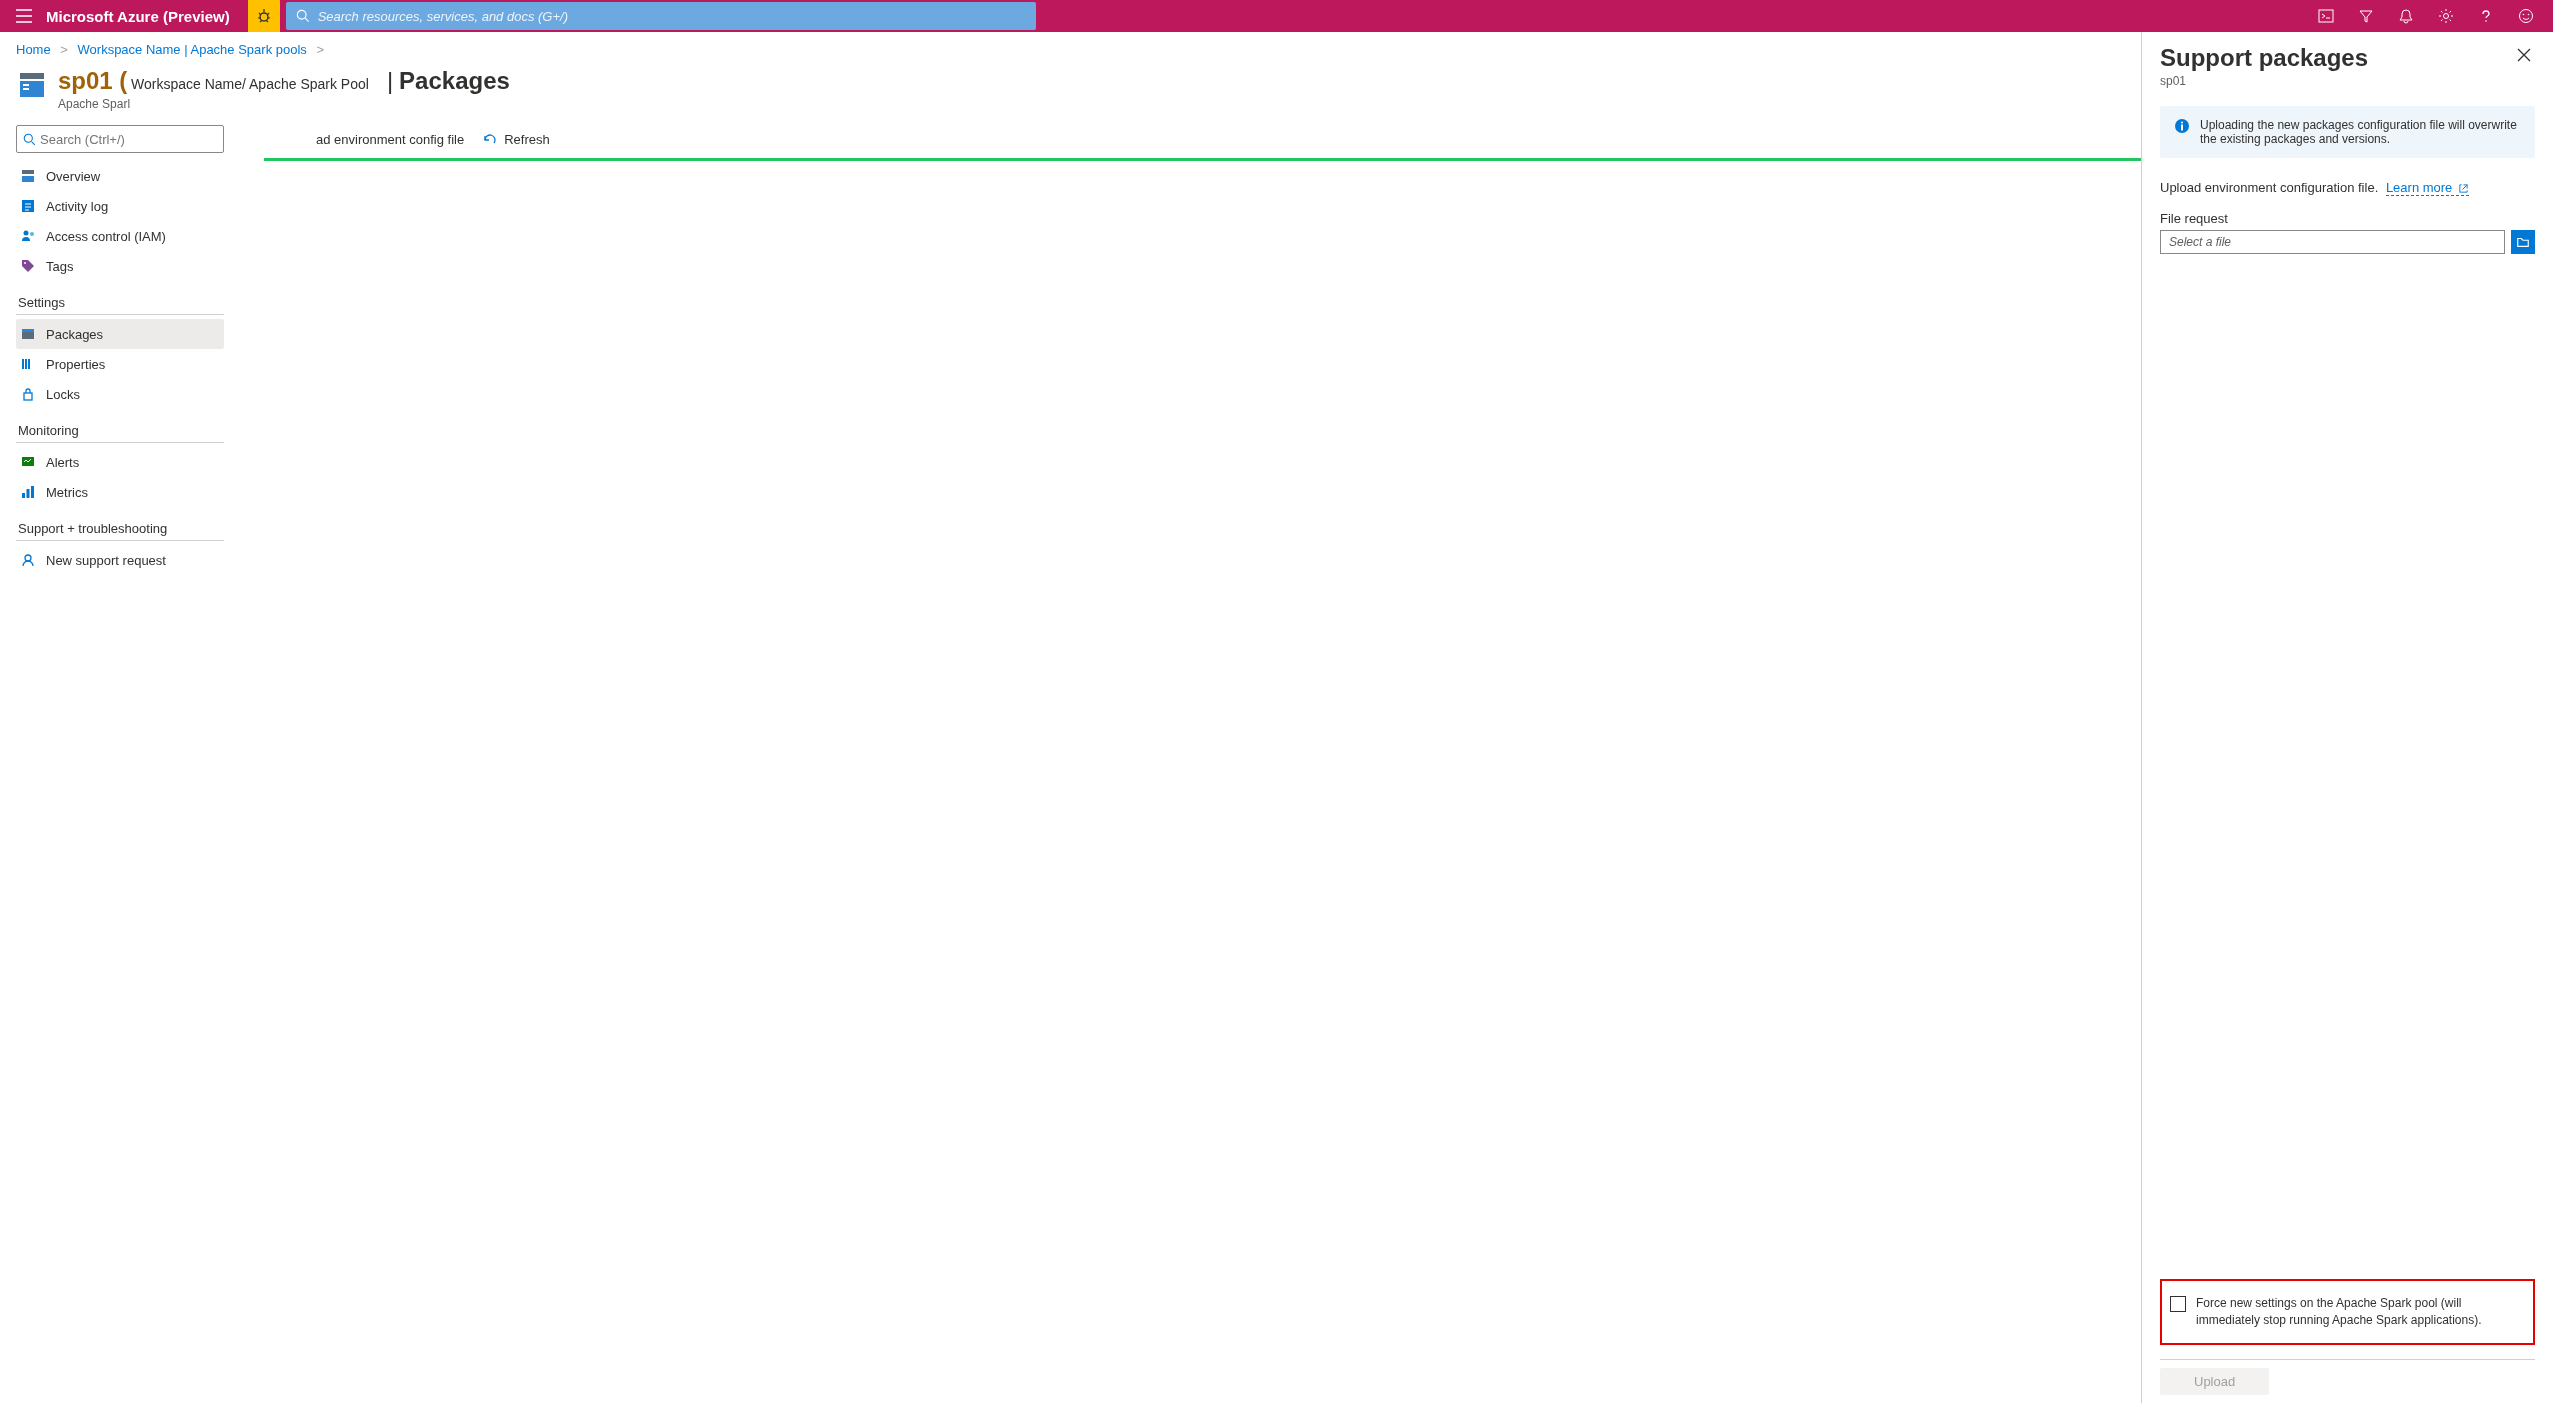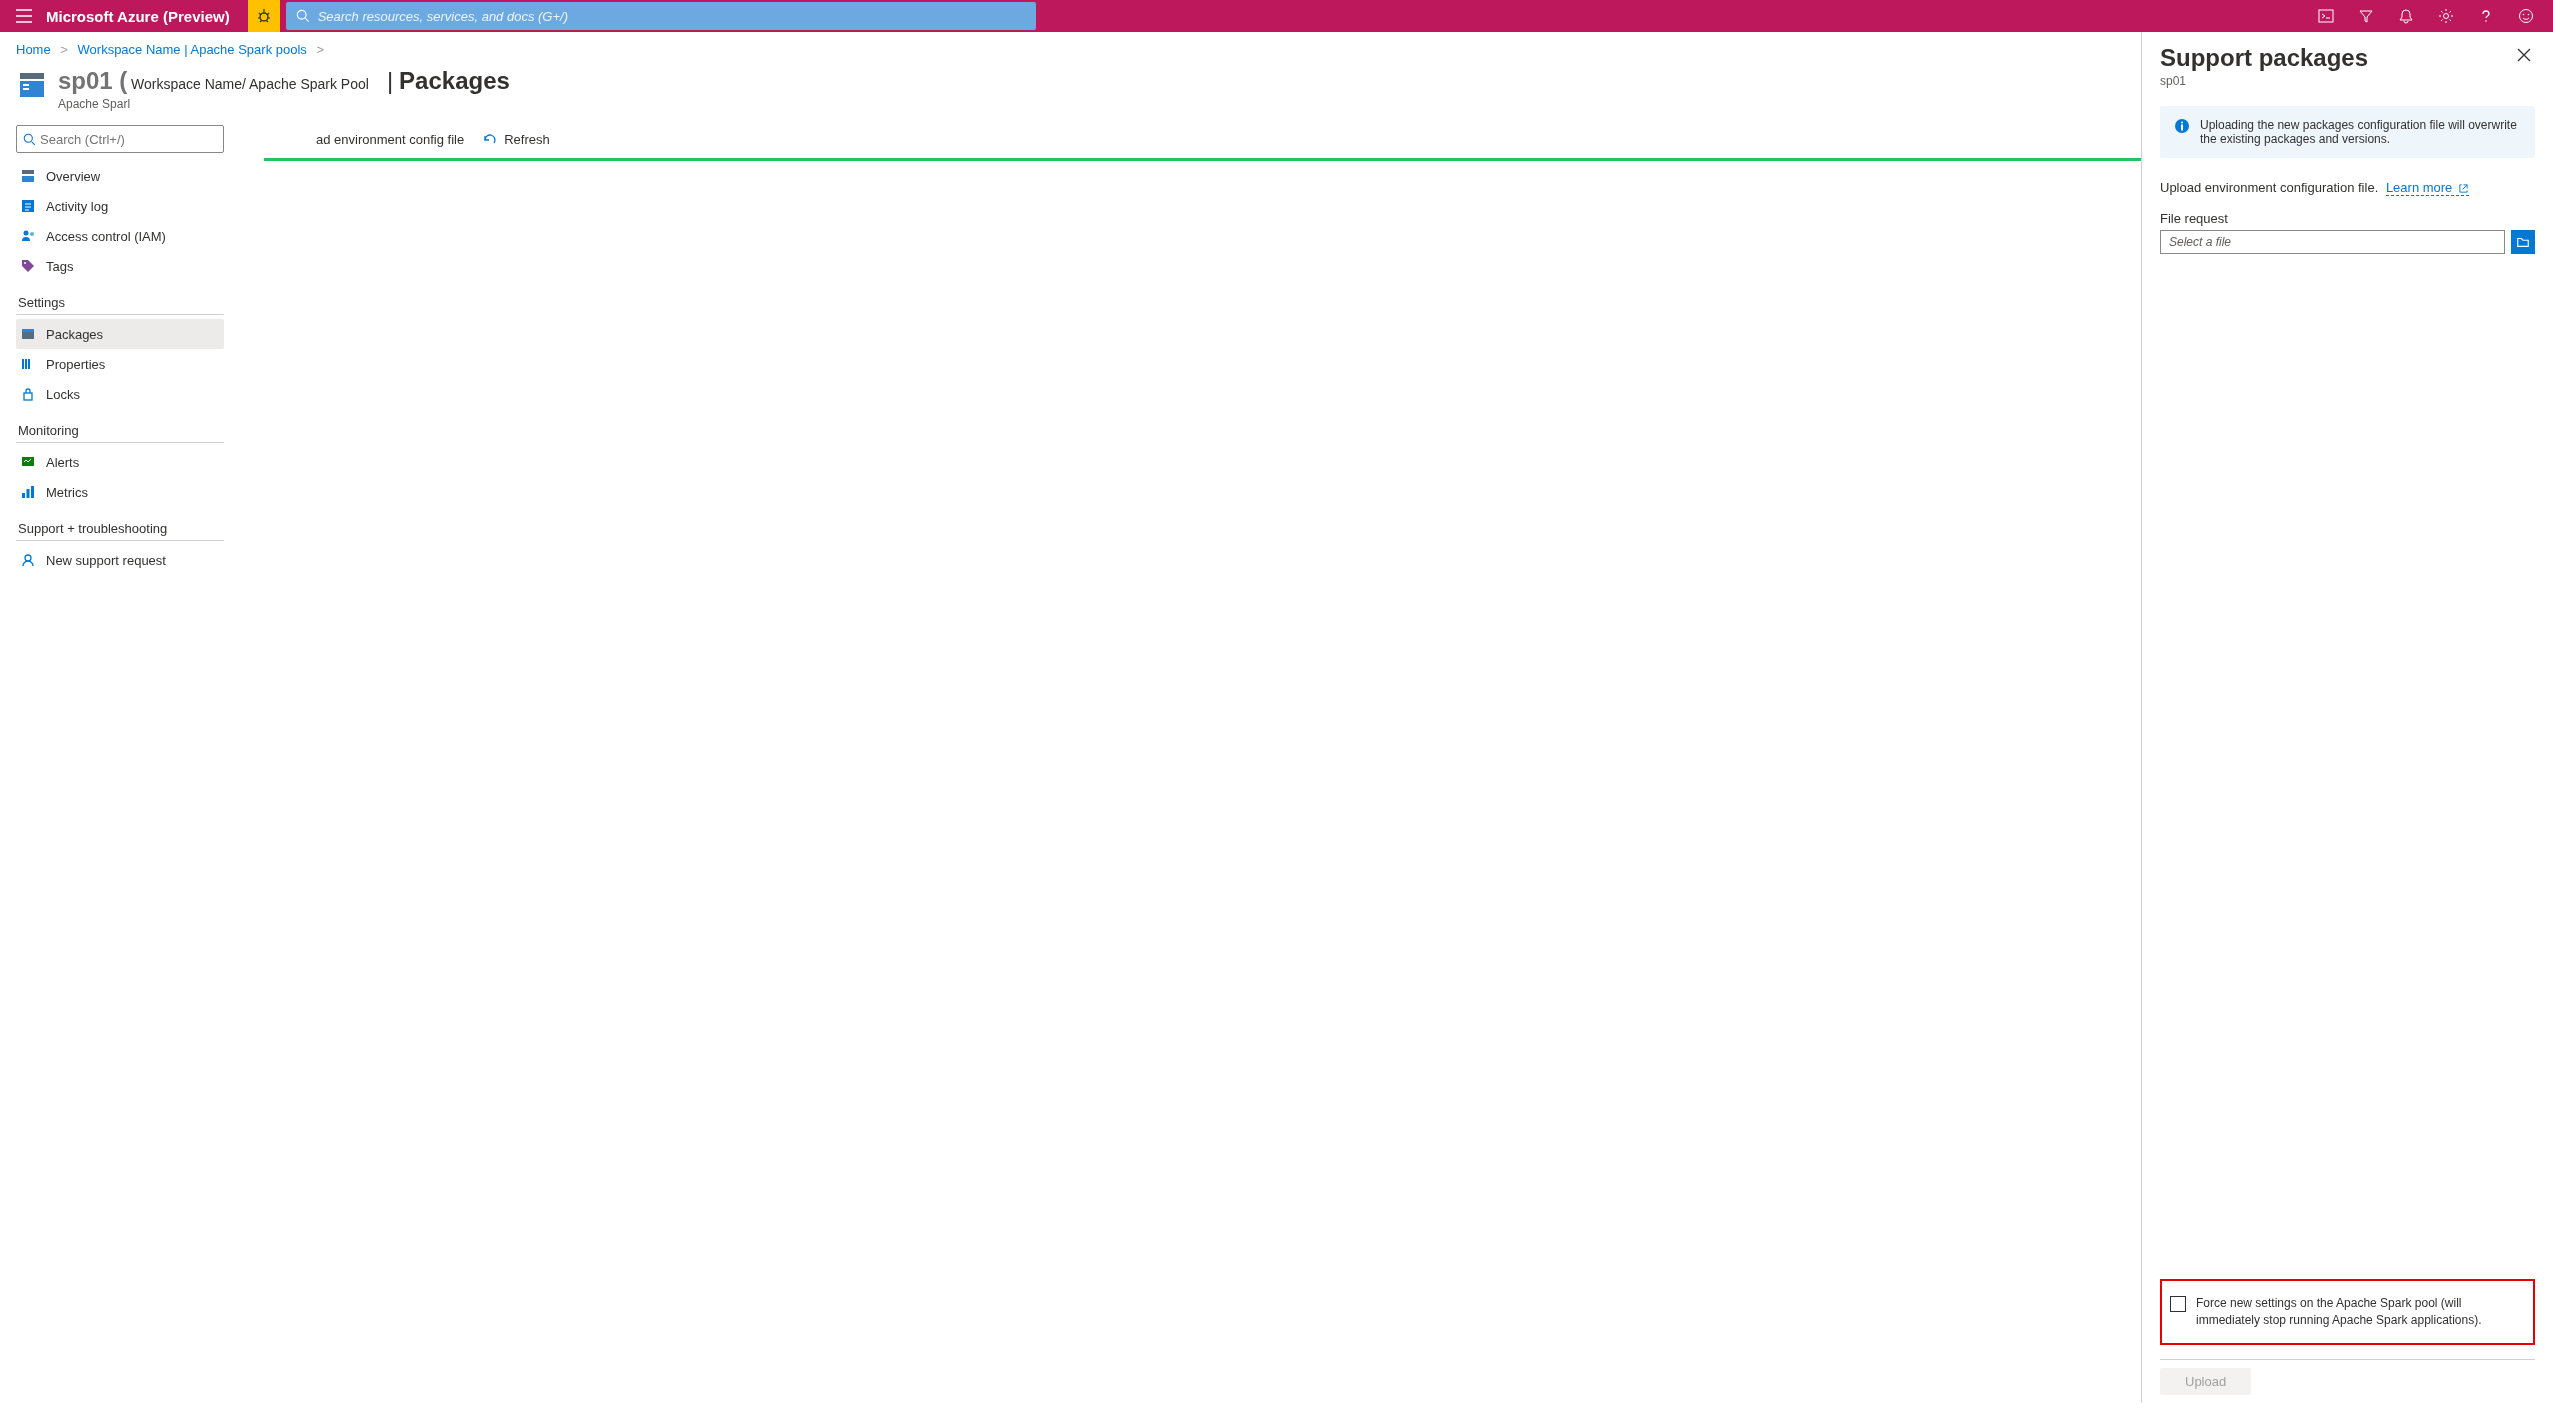--- a/index.html
+++ b/index.html
@@ -20,21 +20,21 @@
 
 .page { display: flex; height: calc(100vh - 40px); }
 .main { flex: 1; display: flex; flex-direction: column; min-width: 0; overflow: hidden; }
 .breadcrumb { padding: 10px 16px 6px 16px; font-size: 13px; color: #605e5c; }
 .breadcrumb a { color: #0078d4; text-decoration: none; }
 .breadcrumb .sep { padding: 0 6px; color: #a19f9d; }
 
 .resource-header { display: flex; align-items: flex-start; padding: 4px 16px 10px 16px; }
 .resource-header .res-icon { width: 32px; height: 32px; margin-right: 10px; margin-top: 2px; }
 .resource-header .title-block { flex-shrink: 0; }
-.resource-header h1 { font-size: 24px; font-weight: 600; color: #737373; display: inline; }
+.resource-header h1 { font-size: 24px; font-weight: 600; color: #a16207; display: inline; }
 .resource-header .subtitle-path { font-size: 14px; font-weight: 400; color: #323130; }
 .resource-header .res-type { font-size: 12px; color: #605e5c; margin-top: 2px; }
 .resource-header .page-title-sep { font-size: 24px; font-weight: 400; color: #323130; margin-left: 18px; }
 .resource-header .page-title { font-size: 24px; font-weight: 600; color: #323130; margin-left: 6px; }
 
 .content-columns { display: flex; flex: 1; min-height: 0; }
 .sidebar { width: 232px; padding: 4px 8px 8px 16px; overflow: hidden; }
 .sidebar .search-box { border: 1px solid #8a8886; height: 28px; border-radius: 2px; display: flex; align-items: center; padding: 0 6px; margin-bottom: 8px; background: #fff; }
 .sidebar .search-box input { border: none; outline: none; flex: 1; font-size: 13px; margin-left: 4px; min-width: 0; }
 .nav-group-label { font-size: 13px; font-weight: 400; color: #323130; margin: 14px 0 4px 2px; }
@@ -66,21 +66,21 @@
 .file-row { display: flex; gap: 6px; }
 .file-row input { flex: 1; height: 24px; border: 1px solid #8a8886; padding: 0 8px; font-size: 12px; }
 .file-row input::placeholder { color: #605e5c; font-style: italic; }
 .file-row .folder-btn { width: 24px; height: 24px; background: #0078d4; color: #fff; display: flex; align-items: center; justify-content: center; cursor: pointer; }
 
 .panel-footer-area { padding: 0 18px 8px 18px; }
 .checkbox-highlight { border: 2px solid #e60000; padding: 14px 10px 14px 8px; margin-bottom: 14px; display: flex; gap: 10px; align-items: flex-start; }
 .checkbox-highlight .cb { width: 16px; height: 16px; border: 1px solid #323130; flex-shrink: 0; margin-top: 1px; cursor: pointer; }
 .checkbox-highlight .cb-label { font-size: 12px; color: #323130; line-height: 1.4; }
 .panel-btn-row { border-top: 1px solid #d2d0ce; padding-top: 8px; }
-.panel-btn-row button { background: #f3f2f1; border: none; padding: 6px 25px; font-size: 13px; color: #a19f9d; border-radius: 2px; }
+.panel-btn-row button { background: #f3f2f1; border: none; padding: 6px 34px; font-size: 13px; color: #a19f9d; border-radius: 2px; }
 
 svg { display: block; }
 </style>
 </head>
 <body>
 
 <div class="topbar">
   <div class="hamburger">
     <svg width="16" height="14" viewBox="0 0 16 14">
         <path d="M0 1h16M0 7h16M0 13h16" stroke="#fff" stroke-width="1.5"></path>

